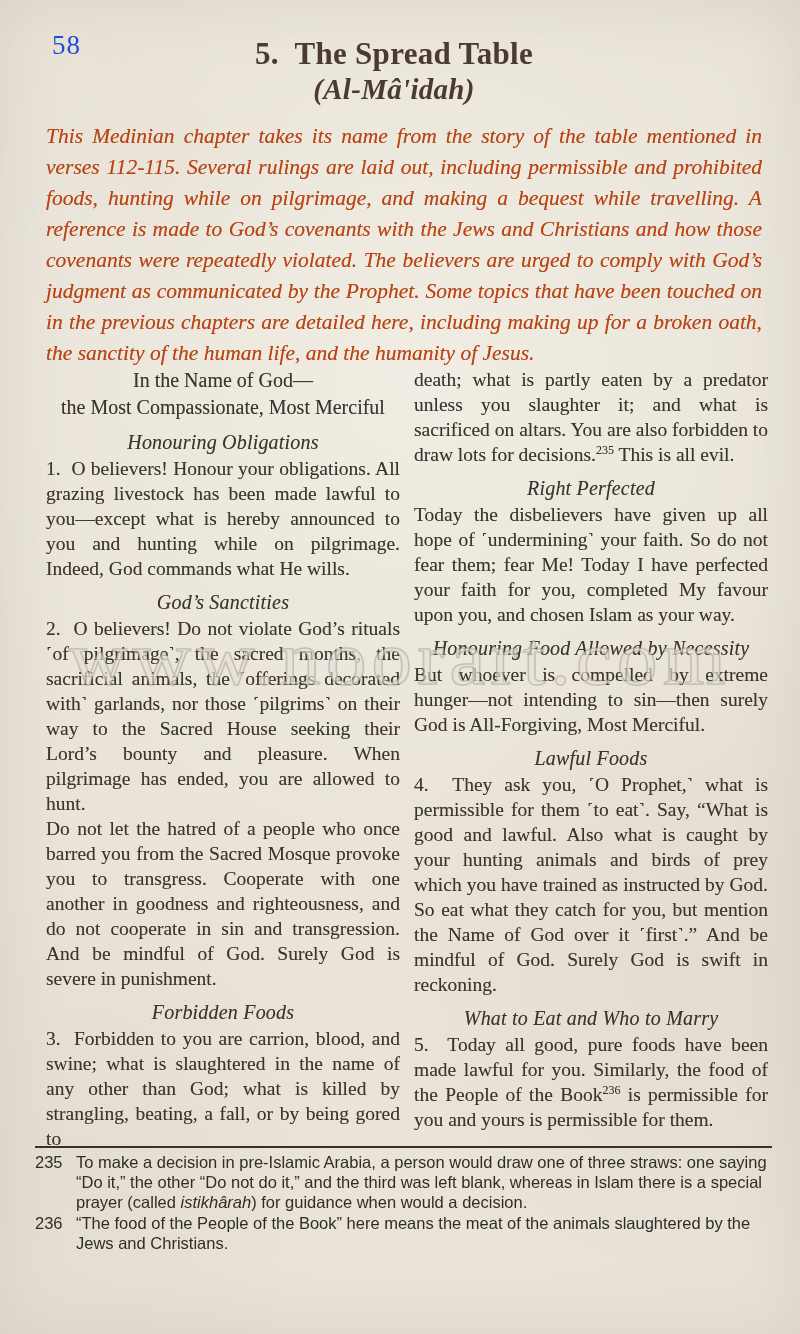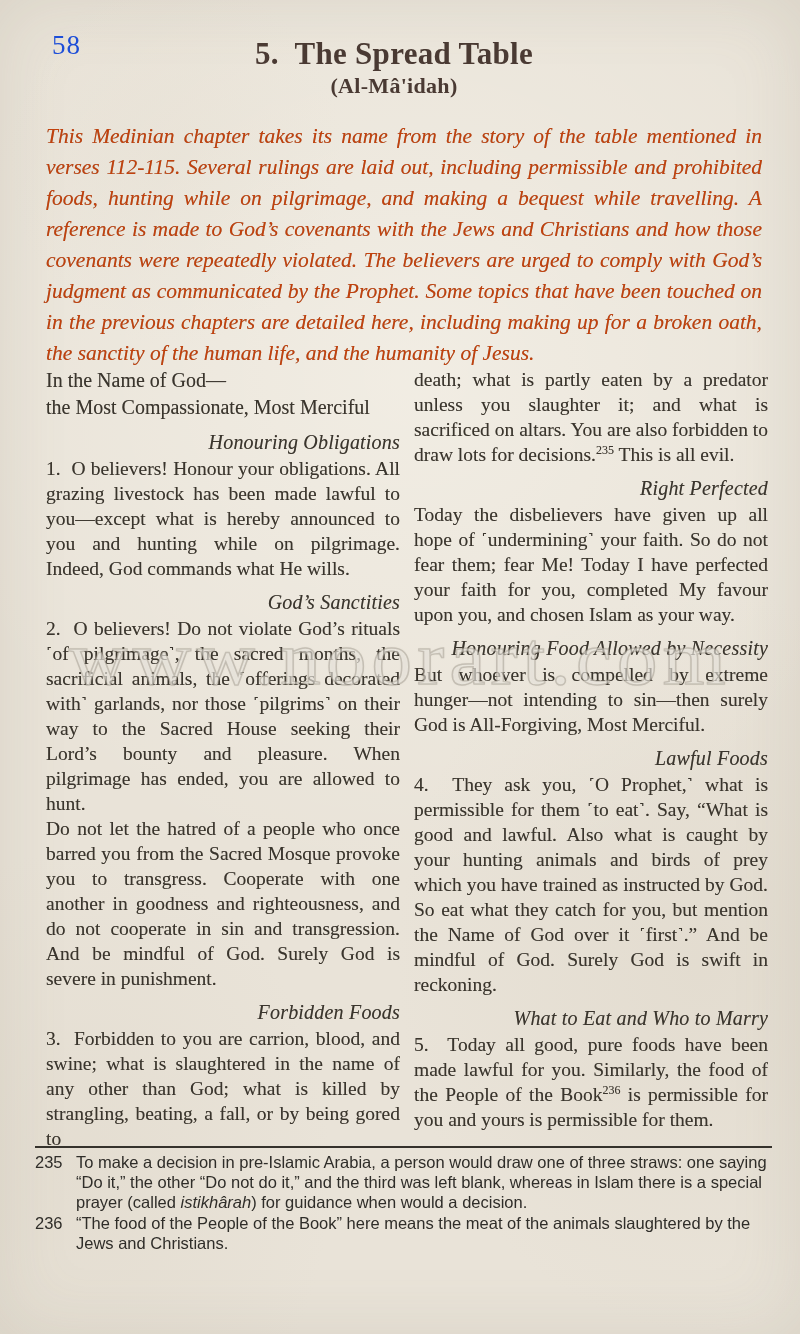--- a/index.html
+++ b/index.html
@@ -15,35 +15,35 @@
     font-family:"Liberation Serif","DejaVu Serif","DejaVu Sans",serif;
     color:#3a352d;
   }
   .page{position:absolute;inset:0;}
   .pagenum{
     position:absolute;top:30px;left:52px;
     font-size:27px;color:#1d4ed8;letter-spacing:1px;
   }
   .chapter-header{position:absolute;top:36px;left:0;width:788px;text-align:center;color:#4a3a33;}
   .title{margin:0;font-size:31px;font-weight:bold;letter-spacing:.3px;}
-  .subtitle{margin:1px 0 0 0;font-size:22px;font-weight:bold;letter-spacing:.3px;}
+  .subtitle{margin:1px 0 0 0;font-size:29px;font-weight:bold;font-style:italic;letter-spacing:.3px;}
   .intro{
     position:absolute;top:121px;left:46px;width:716px;margin:0;
     font-style:italic;font-size:21.5px;line-height:31px;text-align:justify;
     color:#c2410c;text-shadow:0 0 .5px rgba(65,58,49,.45);
   }
   .columns{
     position:absolute;top:367px;left:46px;width:722px;height:779px;
     display:flex;gap:14px;overflow:hidden;
   }
   .col{width:354px;font-size:19.5px;line-height:25px;text-align:justify;
        text-shadow:0 0 .5px rgba(58,53,45,.4);}
-  .basmalah{text-align:left;font-size:20px;line-height:27px;margin:0 0 9px 0;}
+  .basmalah{text-align:center;font-size:20px;line-height:27px;margin:0 0 9px 0;}
   .sh{margin:9px 0 1px 0;font-size:20px;font-weight:normal;font-style:italic;
-      text-align:right;letter-spacing:.2px;}
+      text-align:center;letter-spacing:.2px;}
   .vp{margin:0;}
   sup{font-size:12px;line-height:0;vertical-align:super;letter-spacing:0;}
   .watermark{
     position:absolute;top:620px;left:-8px;width:816px;text-align:center;
     font-family:"Liberation Serif","DejaVu Serif",serif;
     font-size:77px;line-height:1;letter-spacing:5px;
     color:rgba(246,243,235,0.55);
     -webkit-text-stroke:1.5px rgba(144,138,126,0.40);
     text-shadow:0 0 2px rgba(144,138,126,0.25);
     transform:scaleX(1.05);

